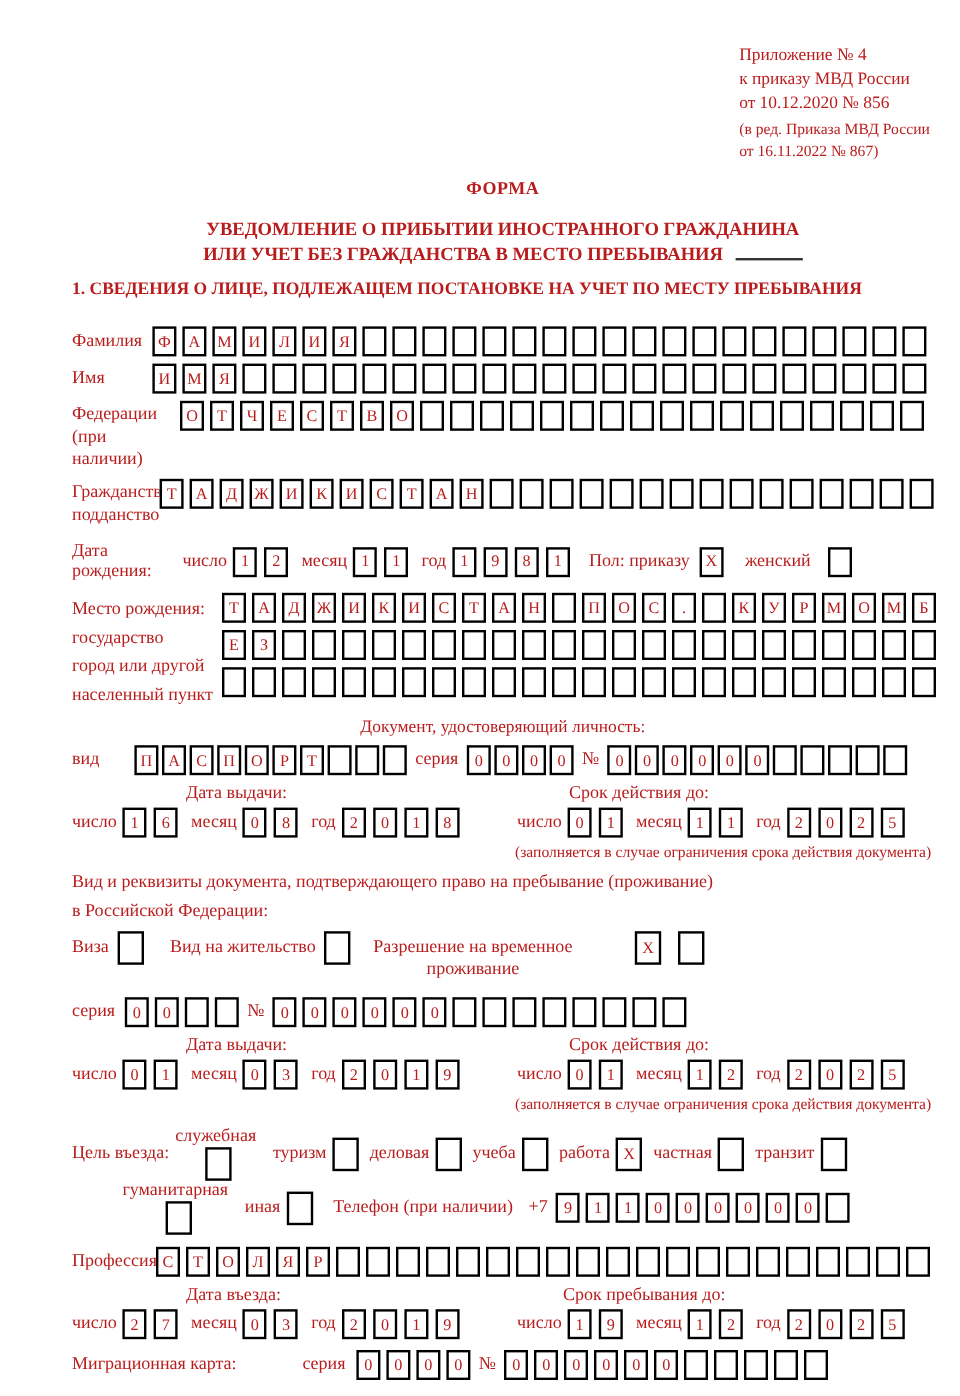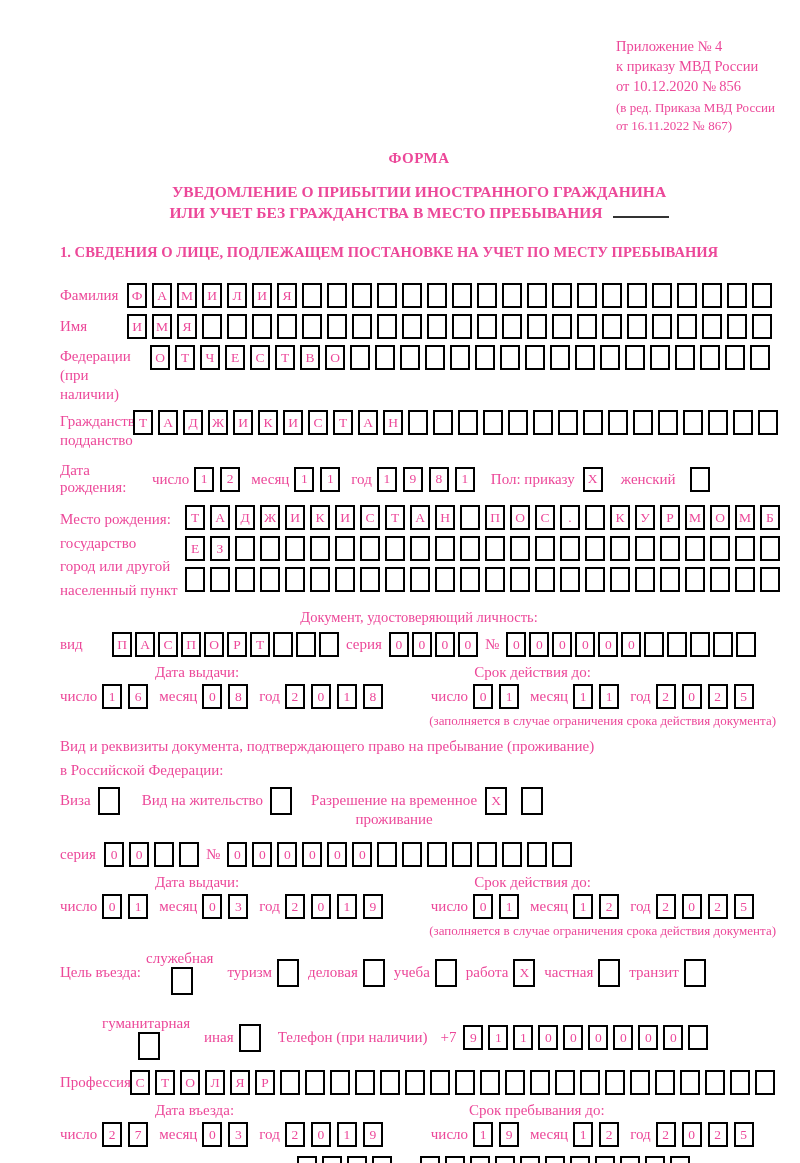--- a/index.html
+++ b/index.html
@@ -1,29 +1,29 @@
 <!DOCTYPE html>
 <html><head>
 <meta charset="utf-8">
 <style>
   html,body { margin:0; padding:0; background:#fff; }
   .page {
     width:800px; height:1163px; box-sizing:border-box; position:relative;
-    background:#fff; color:#ec4899; overflow:hidden;
+    background:#fff; color:#b91c1c; overflow:hidden;
     font-family:"Liberation Serif","DejaVu Serif",serif; font-size:15px;
     padding:36px 22px 0 60px;
   }
   .hdr { margin-left:556px; line-height:20px; font-size:14.5px; }
   .hdr .amend { font-size:13px; line-height:18px; }
   .hdr .amend.first { margin-top:3px; }
   .forma { text-align:center; font-weight:700; font-size:15px; margin-top:15px; letter-spacing:0.5px; }
   .title1 { text-align:center; font-weight:700; font-size:15.5px; margin-top:16px; white-space:nowrap; }
   .title2 { text-align:center; font-weight:700; font-size:15.5px; margin-top:3px; white-space:nowrap; }
   .uline { display:inline-block; width:56px; border-bottom:2px solid #333; margin-left:10px; vertical-align:baseline; }
-  .sec { font-weight:700; font-size:14.6px; margin-top:22px; white-space:nowrap; }
+  .sec { font-weight:700; font-size:14.6px; margin-top:11px; white-space:nowrap; }
 
   .row { display:flex; align-items:center; margin-top:6px; }
   .row.top { align-items:flex-start; }
   .cells { display:inline-flex; gap:5px; }
   .cell {
     box-sizing:border-box; flex:none; width:20px; height:25px;
     border:2px solid #000; display:inline-flex; align-items:center; justify-content:center;
     font-size:13.5px; background:#fff;
   }
   .lbl { flex:none; }
@@ -64,35 +64,35 @@
   .mlbl { margin:0 7px; flex:none; }
 
   .txt { margin-top:9px; }
   .txt.second { margin-top:7px; }
 
   .visa-row { display:flex; align-items:flex-start; margin-top:8px; }
   .vopt { display:inline-flex; align-items:flex-start; }
   .vopt .vlbl { line-height:19px; padding-top:4px; margin-right:7px; }
   .vopt .c-lbl { text-align:center; }
   .vopt.v2 { margin-left:22px; }
-  .vopt.v3 { margin-left:18px; }
+  .vopt.v3 { margin-left:18px;gap:44px; }
   .vopt.v3 .vlbl { width:168px; }
   .vopt.v4 { margin-left:14px; }
   .vopt.v4 .vlbl { width:178px; }
   .cb { width:22px; height:28px; }
 
   .r-series { margin-top:13px; }
   .r-series .lbl { width:44px; }
 
   .purpose-row { display:flex; align-items:center; margin-top:11px; }
   .purpose-row .p-first { margin-right:5px; }
   .popt { display:inline-flex; align-items:center; margin-left:9px; }
   .popt.nl { margin-left:0;flex-direction:column; }
   .popt .plbl { margin-right:5px; }
-  .phone-row { display:flex; align-items:center; margin-top:20px; padding-left:42px; }
+  .phone-row { display:flex; align-items:center; margin-top:0; padding-left:42px; }
   .phone-row .tlbl { margin-left:17px; }
   .phone-row .pfx { margin:0 7px 0 13px; }
 
   .r-mig { margin-top:9px; }
   .r-mig .lbl { width:152px; }
   .r-mig .slbl { margin:0 9px 0 40px; }
 </style>
 </head>
 <body>
 

